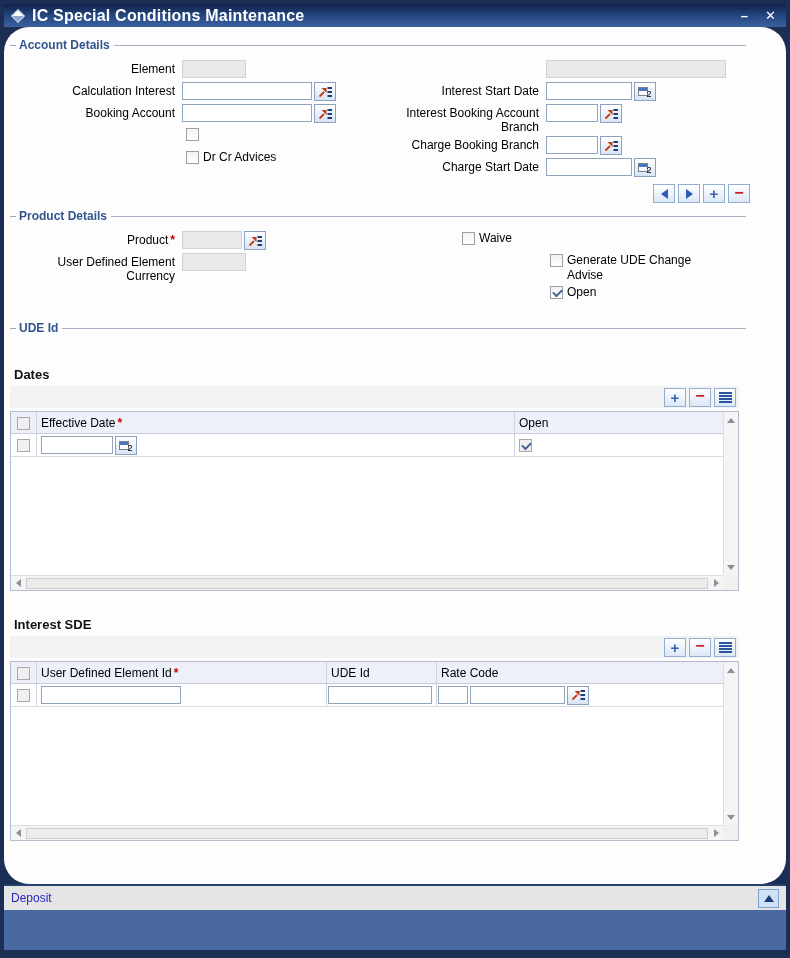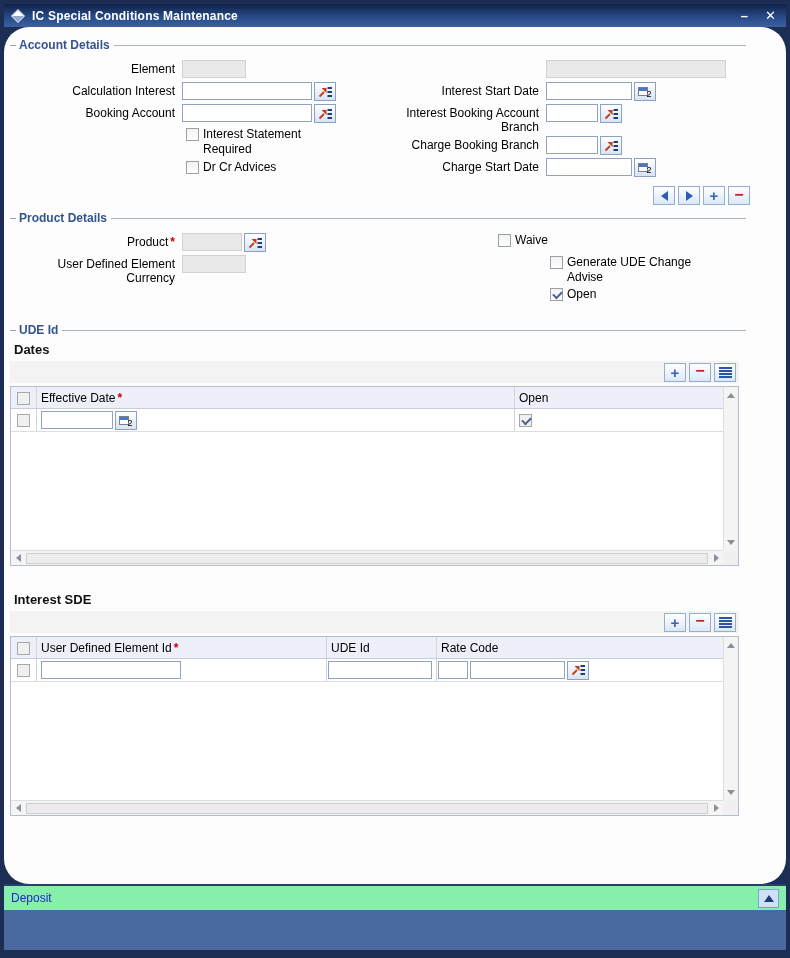--- a/index.html
+++ b/index.html
@@ -17,21 +17,21 @@
     height:23px; flex:none; display:flex; align-items:center; padding:0 8px 0 5px;
     background:linear-gradient(180deg,#0f2147 0%,#274a86 55%,#3c5fa0 100%);
     color:#fff;
   }
   .diamond {
     width:10px; height:10px; margin:0 9px 0 4px; flex:none;
     transform:rotate(45deg);
     background:linear-gradient(135deg,#ffffff 50%,#8ea8d2 50%);
     border:1px solid #e9eef8;
   }
-  .title-text { font-weight:bold; font-size:12px; letter-spacing:.2px; }
+  .title-text { font-weight:bold; font-size:16px; letter-spacing:.2px; }
   .win-btns { margin-left:auto; display:flex; align-items:center; gap:13px; }
   .win-btn { background:none; border:none; color:#fff; font-weight:bold; font-size:13px; line-height:1; padding:0 2px; cursor:pointer; font-family:inherit; }
 
   
   .content { flex:1; background:#fdfdfd; overflow:hidden; padding:0 6px;border-radius:25px; }
 
   .section-hdr { display:flex; align-items:center; margin-right:34px; }
   .hdr-dash { width:6px; border-top:1px solid #9aa6bc; margin-right:3px; flex:none; }
   .hdr-title { color:#33548f; font-weight:bold; font-size:12px; white-space:nowrap; padding-right:4px; }
   .hdr-line { flex:1; border-top:1px solid #aab3c6; }
@@ -113,21 +113,21 @@
   .tri-down-sm  { border-left:4px solid transparent; border-right:4px solid transparent; border-top:5px solid #8a8f99; }
   .tri-left-sm  { border-top:4px solid transparent; border-bottom:4px solid transparent; border-right:5px solid #8a8f99; }
   .tri-right-sm { border-top:4px solid transparent; border-bottom:4px solid transparent; border-left:5px solid #8a8f99; }
   .hscroll { grid-column:1; grid-row:2; background:#f4f4f4; border-top:1px solid #dedede; display:flex; align-items:center; }
   .hbtn { width:14px; height:14px; flex:none; display:flex; align-items:center; justify-content:center; cursor:pointer; }
   .hthumb { flex:1; height:11px; margin:0 1px; background:#ececec; border:1px solid #cfcfcf; }
   .corner { grid-column:2; grid-row:2; background:#f0f0f0; }
 
   
   .deposit-bar {
-    flex:none; height:26px; background:#86efac; border-top:2px solid #26406e;
+    flex:none; height:26px; background:#e5e5e5; border-top:2px solid #26406e;
     display:flex; align-items:center; padding:0 7px;
   }
   .deposit-link { color:#2626c4; cursor:pointer; }
   .up-btn { margin-left:auto; width:21px; height:19px; cursor:pointer; padding:0;
             background:#cfe0f7; border:1px solid #7da0d0; display:flex; align-items:center; justify-content:center; }
   .tri-up-nav { border-left:5px solid transparent; border-right:5px solid transparent; border-bottom:7px solid #1d3d7a; }
   .footer-band { flex:none; height:40px; background:#4b69a1; }
 
   .lov-svg { display:block; }
 </style>
@@ -187,21 +187,20 @@
                   <rect x="9.5" y="1" width="4.5" height="2" fill="#1f3f7a"></rect>
                   <rect x="9.5" y="5" width="4.5" height="2" fill="#1f3f7a"></rect>
                   <rect x="9.5" y="9" width="4.5" height="2" fill="#1f3f7a"></rect>
                 </svg>
             </button>
           </span>
         </div>
         <div class="frow" style="margin-left:176px;margin-top:3px">
           <span class="cbrow">
             <span class="cb"></span>
-            <span class="cbl" style="width:110px">Interest Statement Required</span>
           </span>
         </div>
         <div class="frow" style="margin-left:176px;margin-top:3px">
           <span class="cbrow">
             <span class="cb"></span>
             <span class="cbl">Dr Cr Advices</span>
           </span>
         </div>
       </div>
 
@@ -304,21 +303,21 @@
           </span>
         </div>
         <div class="frow">
           <span class="lbl">User Defined Element Currency</span>
           <span class="ctl">
               <input class="txt ro" style="width: 64px;" readonly="" value="">
             </span>
         </div>
       </div>
       <div class="col-right">
-        <div class="frow" style="margin-left:104px">
+        <div class="frow" style="margin-left:68px">
           <span class="cbrow">
             <span class="cb"></span>
             <span class="cbl">Waive</span>
           </span>
         </div>
         <div class="frow" style="margin-left:156px;margin-top:2px">
           <span class="cbrow">
             <span class="cb"></span>
             <span class="cbl" style="width:150px">Generate UDE Change Advise</span>
           </span>
@@ -331,21 +330,21 @@
         </div>
       </div>
     </div>
 
     <div class="section-hdr" style="margin-top:14px">
       <span class="hdr-dash"></span>
       <span class="hdr-title">UDE Id</span>
       <span class="hdr-line"></span>
     </div>
 
-    <div class="subhdr" style="margin-top:5px">Dates</div>
+    <div class="subhdr" style="margin-top:32px">Dates</div>
     <div class="tbl-toolbar">
       <button class="nbtn">
           <span class="plus">+</span>
         </button>
       <button class="nbtn">
           <span class="minus">−</span>
         </button>
       <button class="nbtn">
           <span class="grid-icon"></span>
         </button>

